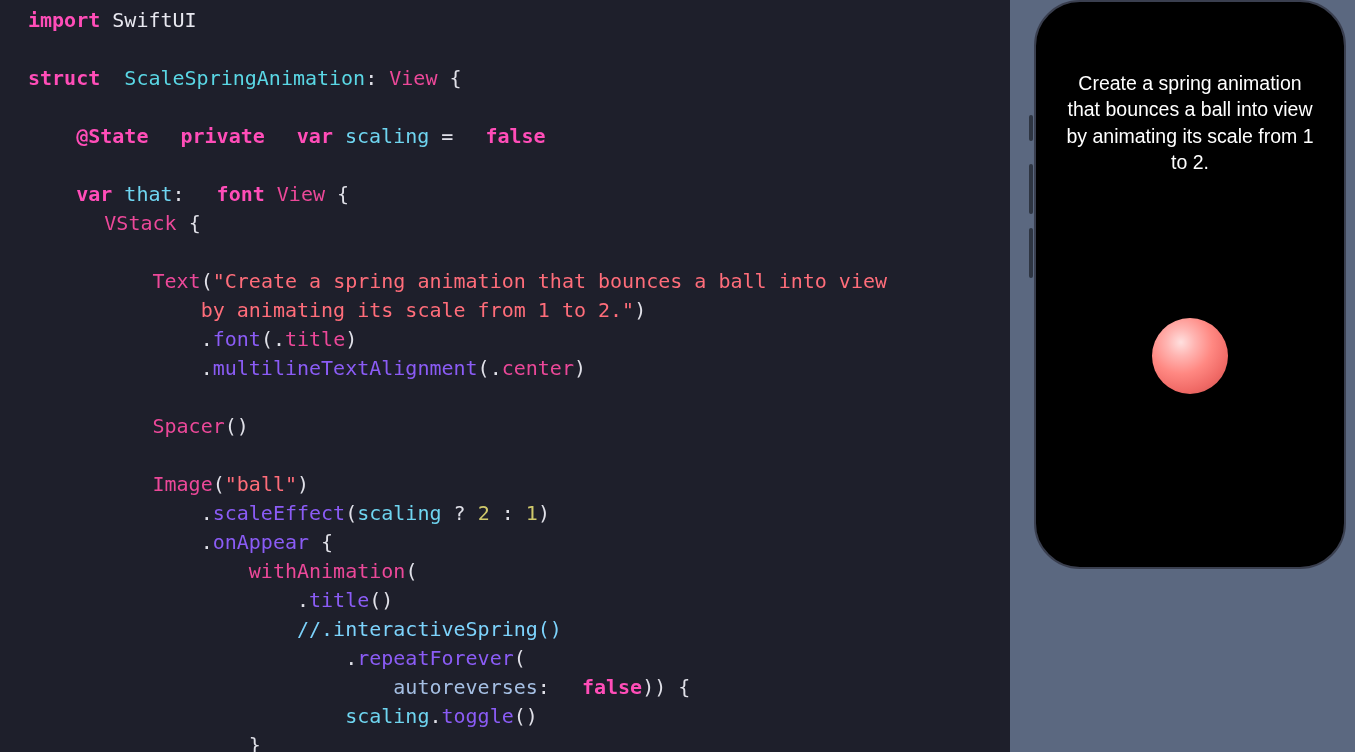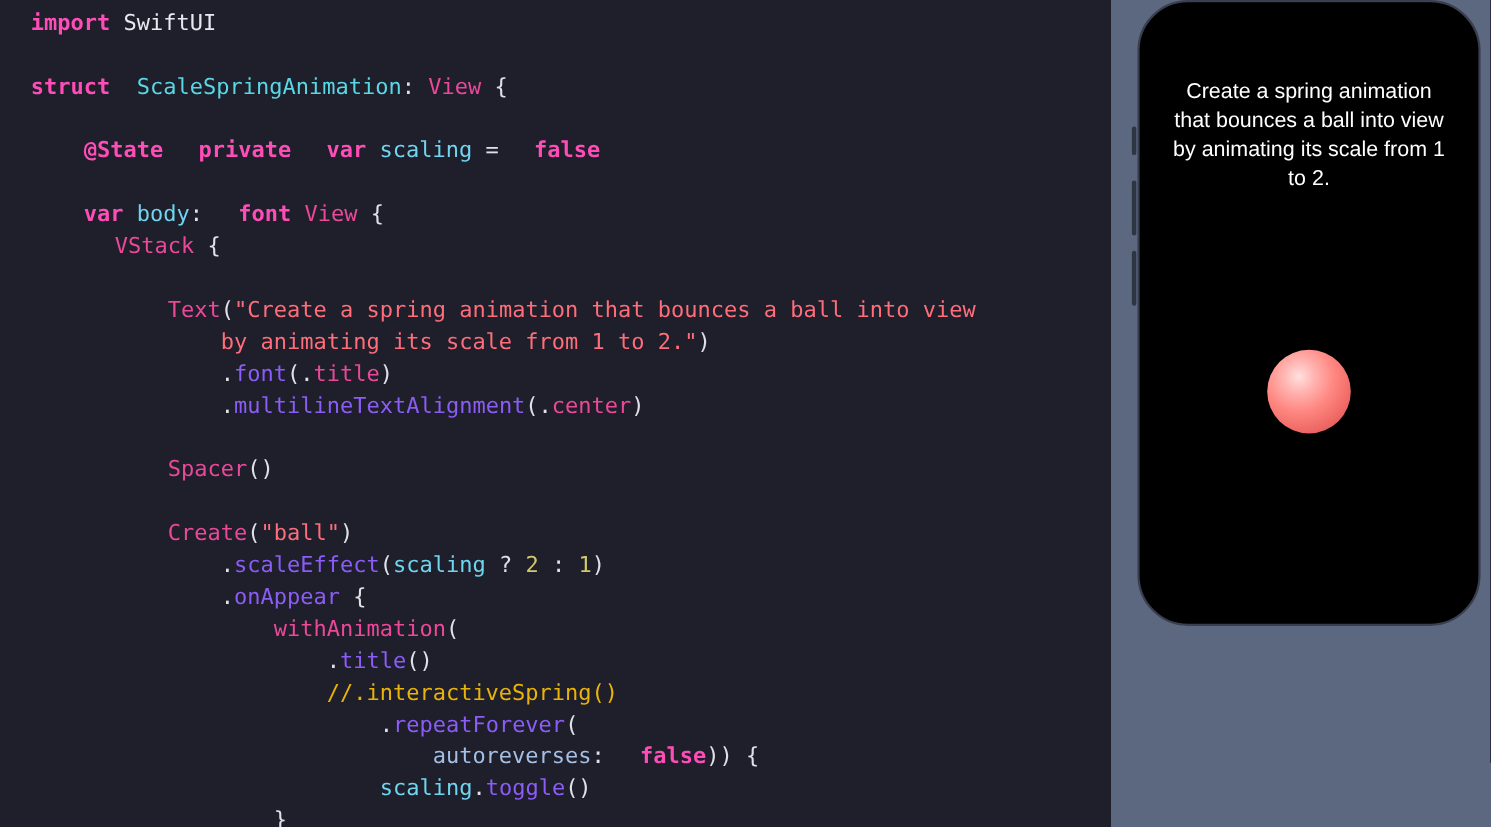--- a/index.html
+++ b/index.html
@@ -21,21 +21,21 @@
     overflow: hidden;
   }
   .tok-keyword  { color: #ff4db8; font-weight: 600; margin-left: 20px; }
   .tok-type     { color: #5ad7e5; }
   .tok-builtin  { color: #ec4899; }
   .tok-var      { color: #6fd5f0; }
   .tok-string   { color: #ff6d7a; }
   .tok-func     { color: #8b5cf6; }
   .tok-number   { color: #d0c96b; }
   .tok-punct    { color: #e0e0e8; }
-  .tok-comment  { color: #eab308; }
+  .tok-comment  { color: #7dd3fc; }
   .tok-param    { color: #a5bfe3; margin-top: 29px; }
   .tok-white    { color: #e8e8f0; }
 
   .preview-frame {
     width: 345px;
     height: 752px;
     background: #5b6880;
     position: relative;
     flex-shrink: 0;
   }
@@ -90,31 +90,31 @@
 </style>
 </head>
 <body>
 
 <div class="editor"><span class="tok-keyword">import</span> <span class="tok-white">SwiftUI</span>
 
 <span class="tok-keyword">struct</span>  <span class="tok-type">ScaleSpringAnimation</span><span class="tok-punct">:</span> <span class="tok-builtin">View</span> <span class="tok-punct">{</span>
 
     <span class="tok-keyword">@State</span> <span class="tok-keyword">private</span> <span class="tok-keyword">var</span> <span class="tok-var">scaling</span> <span class="tok-punct">=</span> <span class="tok-keyword">false</span>
 
-    <span class="tok-keyword">var</span> <span class="tok-var">body</span><span class="tok-punct">:</span> <span class="tok-keyword">font</span> <span class="tok-builtin">View</span> <span class="tok-punct">{</span>
+    <span class="tok-keyword">var</span> <span class="tok-var">that</span><span class="tok-punct">:</span> <span class="tok-keyword">font</span> <span class="tok-builtin">View</span> <span class="tok-punct">{</span>
         <span class="tok-builtin">VStack</span> <span class="tok-punct">{</span>
 
             <span class="tok-builtin">Text</span><span class="tok-punct">(</span><span class="tok-string">"Create a spring animation that bounces a ball into view
                 by animating its scale from 1 to 2."</span><span class="tok-punct">)</span>
                 <span class="tok-punct">.</span><span class="tok-func">font</span><span class="tok-punct">(.</span><span class="tok-builtin">title</span><span class="tok-punct">)</span>
                 <span class="tok-punct">.</span><span class="tok-func">multilineTextAlignment</span><span class="tok-punct">(.</span><span class="tok-builtin">center</span><span class="tok-punct">)</span>
 
             <span class="tok-builtin">Spacer</span><span class="tok-punct">()</span>
 
-            <span class="tok-builtin">Create</span><span class="tok-punct">(</span><span class="tok-string">"ball"</span><span class="tok-punct">)</span>
+            <span class="tok-builtin">Image</span><span class="tok-punct">(</span><span class="tok-string">"ball"</span><span class="tok-punct">)</span>
                 <span class="tok-punct">.</span><span class="tok-func">scaleEffect</span><span class="tok-punct">(</span><span class="tok-var">scaling</span> <span class="tok-punct">?</span> <span class="tok-number">2</span> <span class="tok-punct">:</span> <span class="tok-number">1</span><span class="tok-punct">)</span>
                 <span class="tok-punct">.</span><span class="tok-func">onAppear</span> <span class="tok-punct">{</span>
                     <span class="tok-builtin">withAnimation</span><span class="tok-punct">(</span>
                         <span class="tok-punct">.</span><span class="tok-func">title</span><span class="tok-punct">()</span>
                         <span class="tok-comment">//.interactiveSpring()</span>
                             <span class="tok-punct">.</span><span class="tok-func">repeatForever</span><span class="tok-punct">(</span>
                                 <span class="tok-param">autoreverses</span><span class="tok-punct">:</span> <span class="tok-keyword">false</span><span class="tok-punct">)) {</span>
                             <span class="tok-var">scaling</span><span class="tok-punct">.</span><span class="tok-func">toggle</span><span class="tok-punct">()</span>
                     <span class="tok-punct">}</span></div>
 

